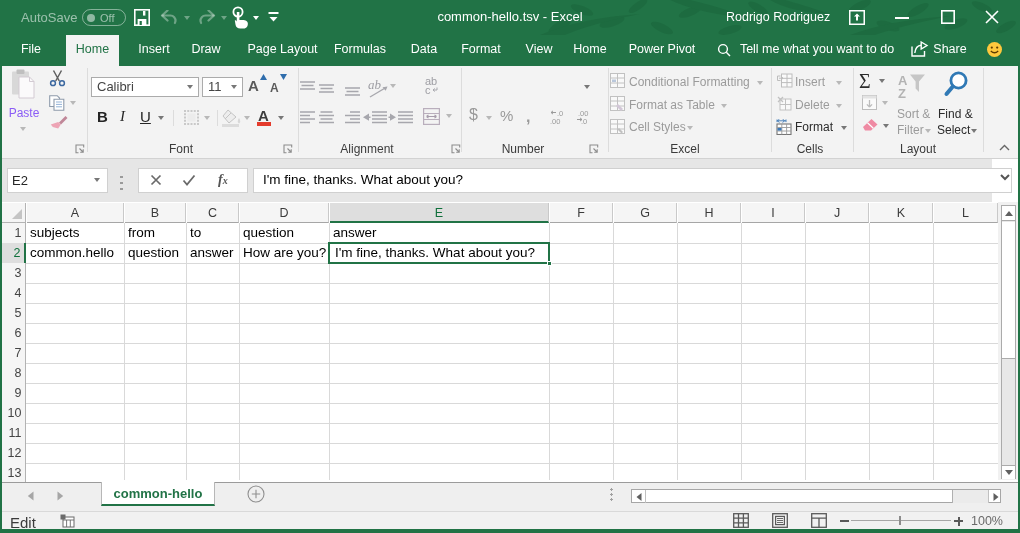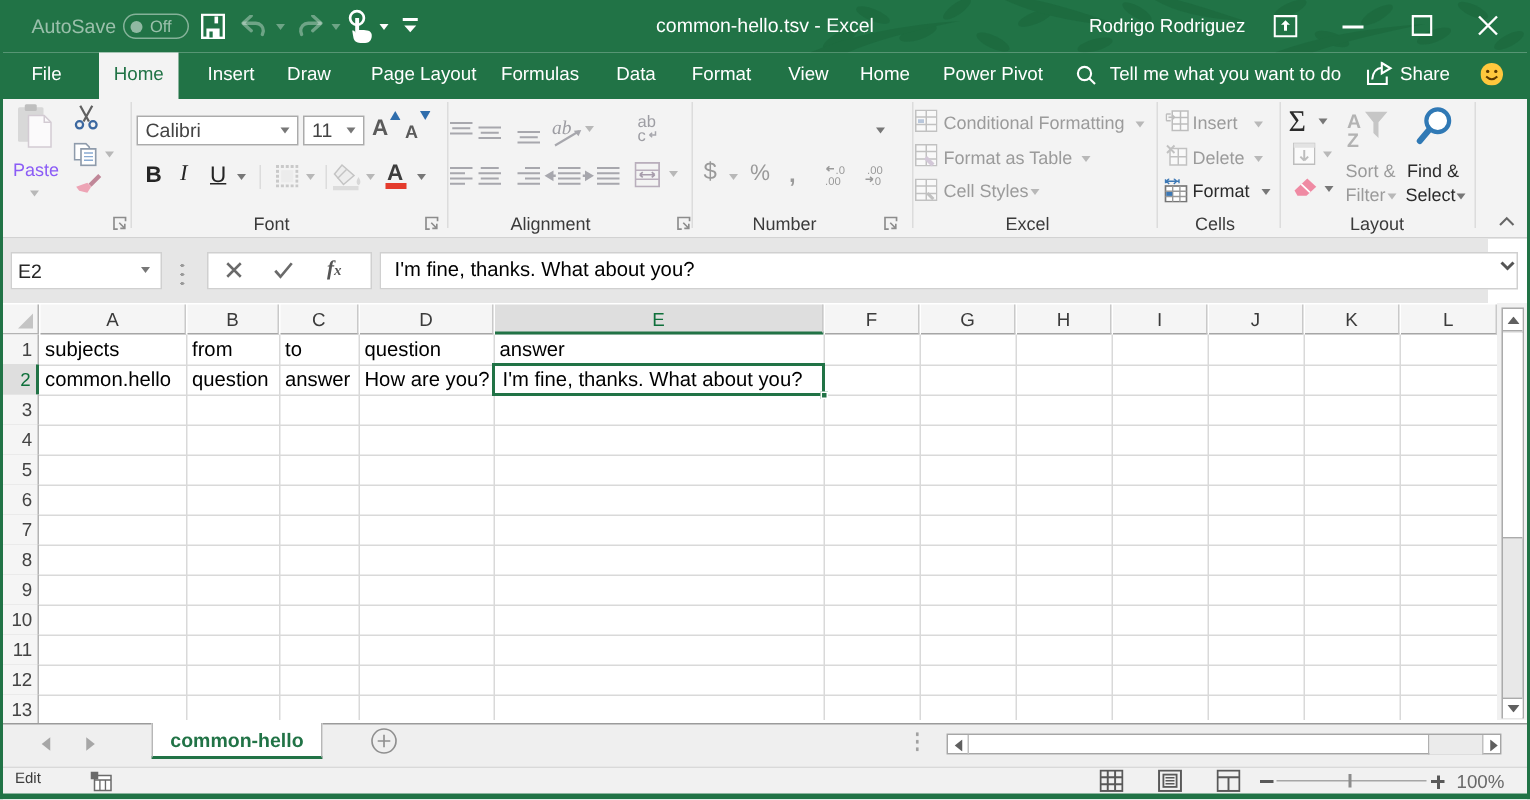--- a/index.html
+++ b/index.html
@@ -526,21 +526,21 @@
       <div class="abs" style="left:13px;top:0;width:1px;height:13px;background:#c0c0c0;"></div>
       <div class="abs" style="left:320px;top:0;width:1px;height:13px;background:#b0b0b0;"></div>
       <div class="abs" style="left:321px;top:0;width:35px;height:13px;background:#ebebeb;"></div>
       <div class="abs" style="left:356px;top:0;width:1px;height:13px;background:#c0c0c0;"></div>
       <svg class="abs" style="left:360.5px;top:3px" width="6" height="8">
           <path d="M0.5,0 L5.5,4 L0.5,8 z" fill="#5f5f5f"></path>
         </svg>
     </div>
   </div>
   <div id="statusbar">
-    <div class="abs" style="left:10px;top:2px;font-size:10px;color:#3b3b3b;">Edit</div>
+    <div class="abs" style="left:10px;top:2px;font-size:15px;color:#3b3b3b;">Edit</div>
     <svg class="abs" style="left:60px;top:2px" width="15" height="14" viewBox="0 0 15 14">
       <rect x="3" y="3" width="11" height="10" fill="#fff" stroke="#6a6a6a"></rect>
       <path d="M3,6 h11 M6.6,6 v7 M10.3,6 v7" stroke="#6a6a6a" stroke-width="0.9"></path>
       <rect x="0.5" y="0.5" width="5" height="5" fill="#6a6a6a"></rect>
     </svg>
     <svg class="abs" style="left:733px;top:1px" width="16" height="15" viewBox="0 0 16 15">
       <rect x="0.7" y="0.7" width="14.6" height="13.6" fill="none" stroke="#595959" stroke-width="1.3"></rect>
       <path d="M0.7,5.2 h14.6 M0.7,9.8 h14.6 M5.5,0.7 v13.6 M10.4,0.7 v13.6" stroke="#595959" stroke-width="1.3"></path>
     </svg>
     <svg class="abs" style="left:772px;top:1px" width="16" height="15" viewBox="0 0 16 15">

